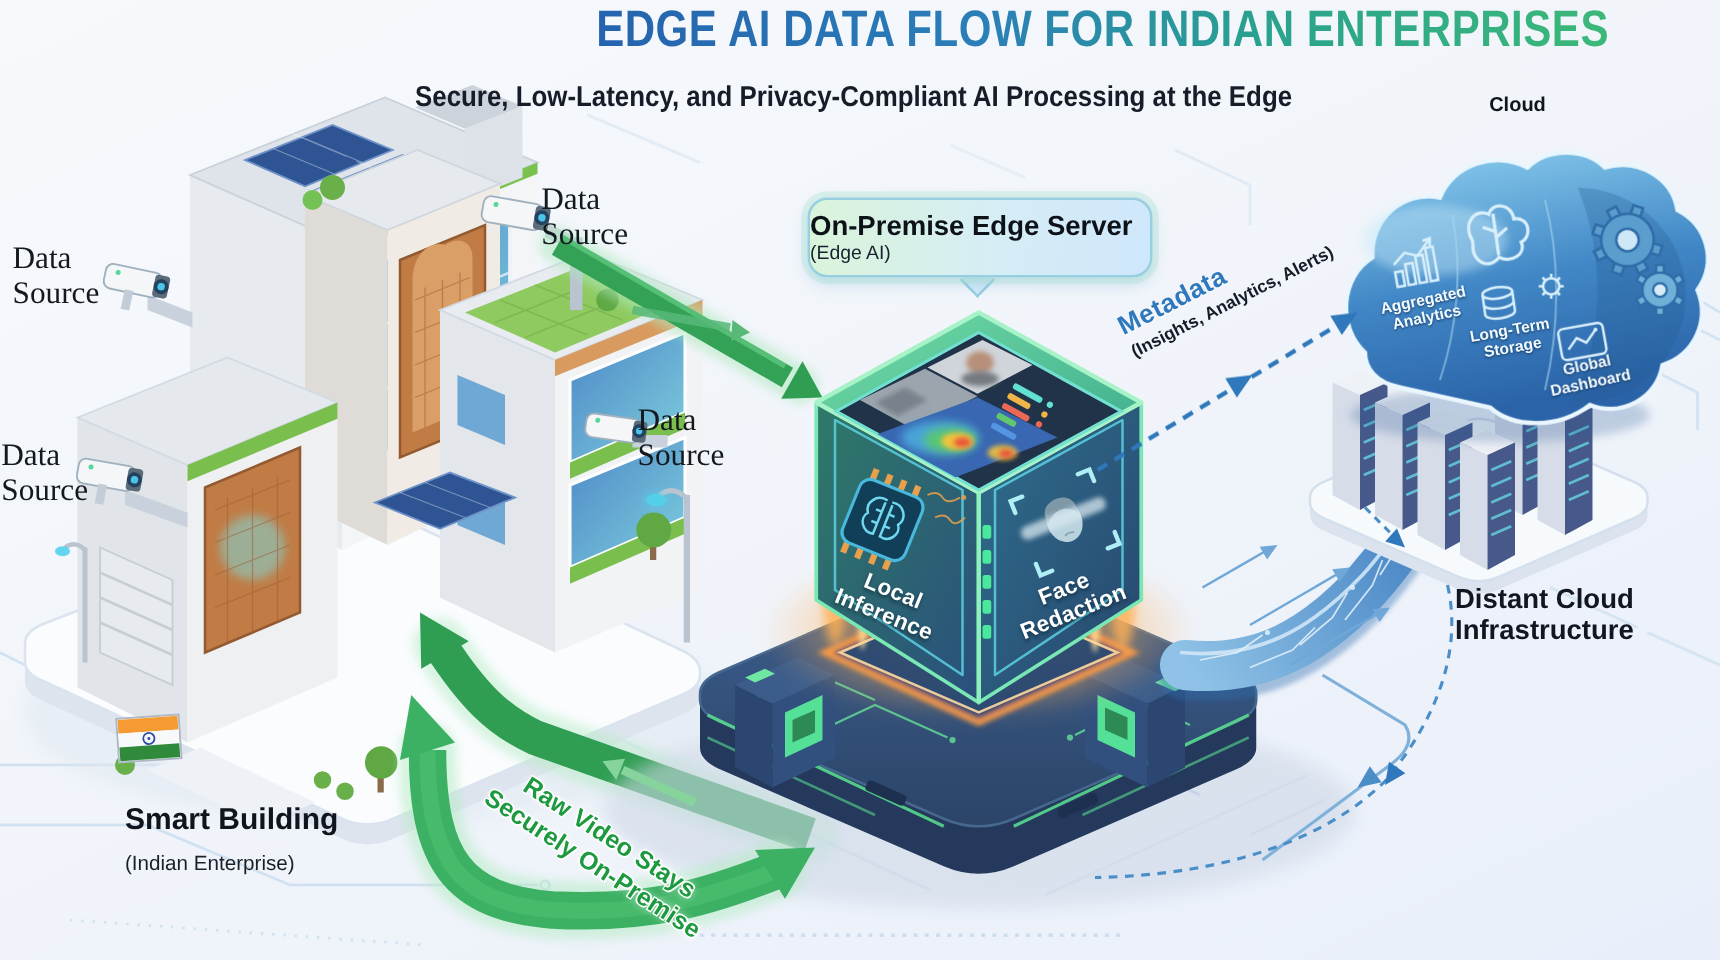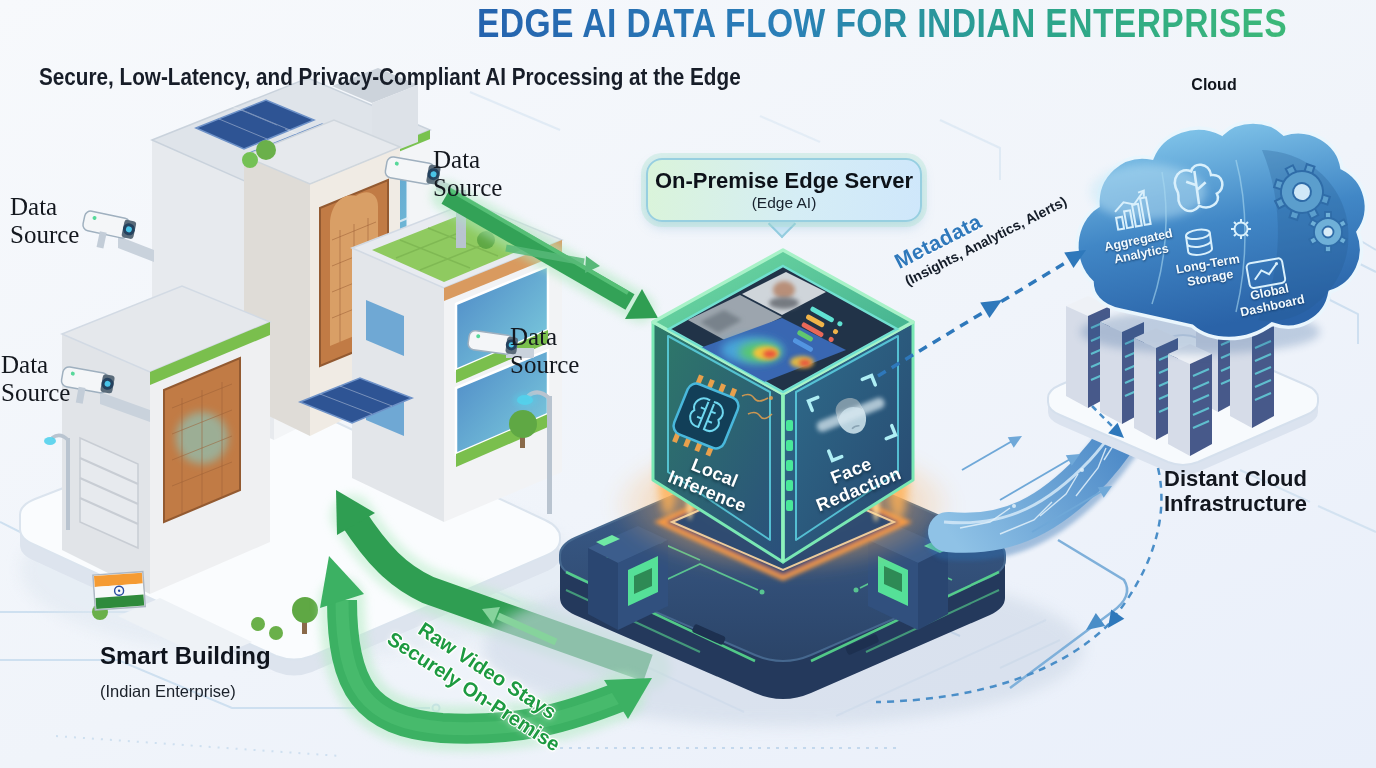--- a/index.html
+++ b/index.html
@@ -5,34 +5,34 @@
   html,body{margin:0;padding:0;background:#dfe6ef;}
   .stage{position:relative;width:1376px;height:768px;overflow:hidden;
     background:linear-gradient(155deg,#f7f9fc 0%,#f0f4fa 55%,#e9effa 100%);
     font-family:"Liberation Sans",sans-serif;}
   svg.scene{position:absolute;left:0;top:0;z-index:1;}
   .label{position:absolute;z-index:5;}
   .t-title{left:0;right:0;top:0;text-align:right;}
   .t-title span{display:inline-block;transform:scaleX(.82);font-size:41px;font-weight:800;letter-spacing:.5px;
     background:linear-gradient(90deg,var(--title-blue,#2563ae) 0%,#2a7fb8 38%,#2aa28e 66%,var(--title-green,#3cb878) 100%);
     -webkit-background-clip:text;background-clip:text;color:transparent;}
-  .t-sub{left:0;right:11px;top:64px;}
+  .t-sub{left:0;right:11px;top:64px;text-align:center;}
   .t-sub span{display:inline-block;transform:scaleX(.9);font-size:23px;font-weight:600;color:#171d28;}
   .t-cloud{left:1076px;top:76px;width:276px;text-align:center;color:#10141c;}
   .t-cloud .h{font-size:16px;font-weight:800;}
   .t-cloud .p{font-size:16px;font-weight:500;margin-top:3px;}
   .t-distant{left:1164px;top:466px;width:220px;font-size:22px;font-weight:800;color:#12161e;line-height:1.14;}
   .t-smart{left:100px;top:642px;width:310px;color:#0f141d;}
   .t-smart .h{font-size:24px;font-weight:800;}
   .t-smart .p{font-size:16.5px;font-weight:500;margin-top:12px;color:#1a2029;}
   .ds{width:92px;font-size:25px;font-weight:500;color:#14181f;line-height:1.12;font-family:Liberation Serif, serif;}
   .ds-1{left:10px;top:193px;} .ds-2{left:1px;top:351px;} .ds-3{left:433px;top:146px;} .ds-4{left:510px;top:323px;}
   .t-callout{left:646px;top:158px;width:272px;height:60px;border-radius:16px;
     background:linear-gradient(95deg,#daf4da 0%,#d5edf5 55%,#cfe7fb 100%);
-    border:2px solid #97cfe0;display:flex;flex-direction:column;align-items:center;justify-content:center;
+    border:2px solid #97cfe0;display:flex;flex-direction:column;justify-content:center;
     box-shadow:0 0 0 5px rgba(170,225,205,.35),0 5px 12px rgba(110,170,205,.35);}
   .t-callout .h{font-size:22px;font-weight:800;color:#0d1219;line-height:1;}
   .t-callout .p{font-size:15.5px;font-weight:500;color:#18222e;margin-top:3px;line-height:1;}
   .callout-tip{position:absolute;left:772px;top:214px;width:18px;height:18px;z-index:4;
     background:#d2eaf8;border-right:2px solid #97cfe0;border-bottom:2px solid #97cfe0;transform:rotate(45deg);}
   .t-meta{left:900px;top:250px;width:240px;transform:rotate(-27deg);transform-origin:0 50%;}
   .t-meta .m1{font-size:21px;font-weight:800;color:var(--metadata-blue,#2e78bb);letter-spacing:.4px;
     text-shadow:0 1px 0 #fff;}
   .t-meta .m2{font-size:14px;font-weight:700;color:#141c28;margin-top:1px;}
   .face-label{color:#fff;font-weight:800;font-size:18px;text-align:center;line-height:1.12;

